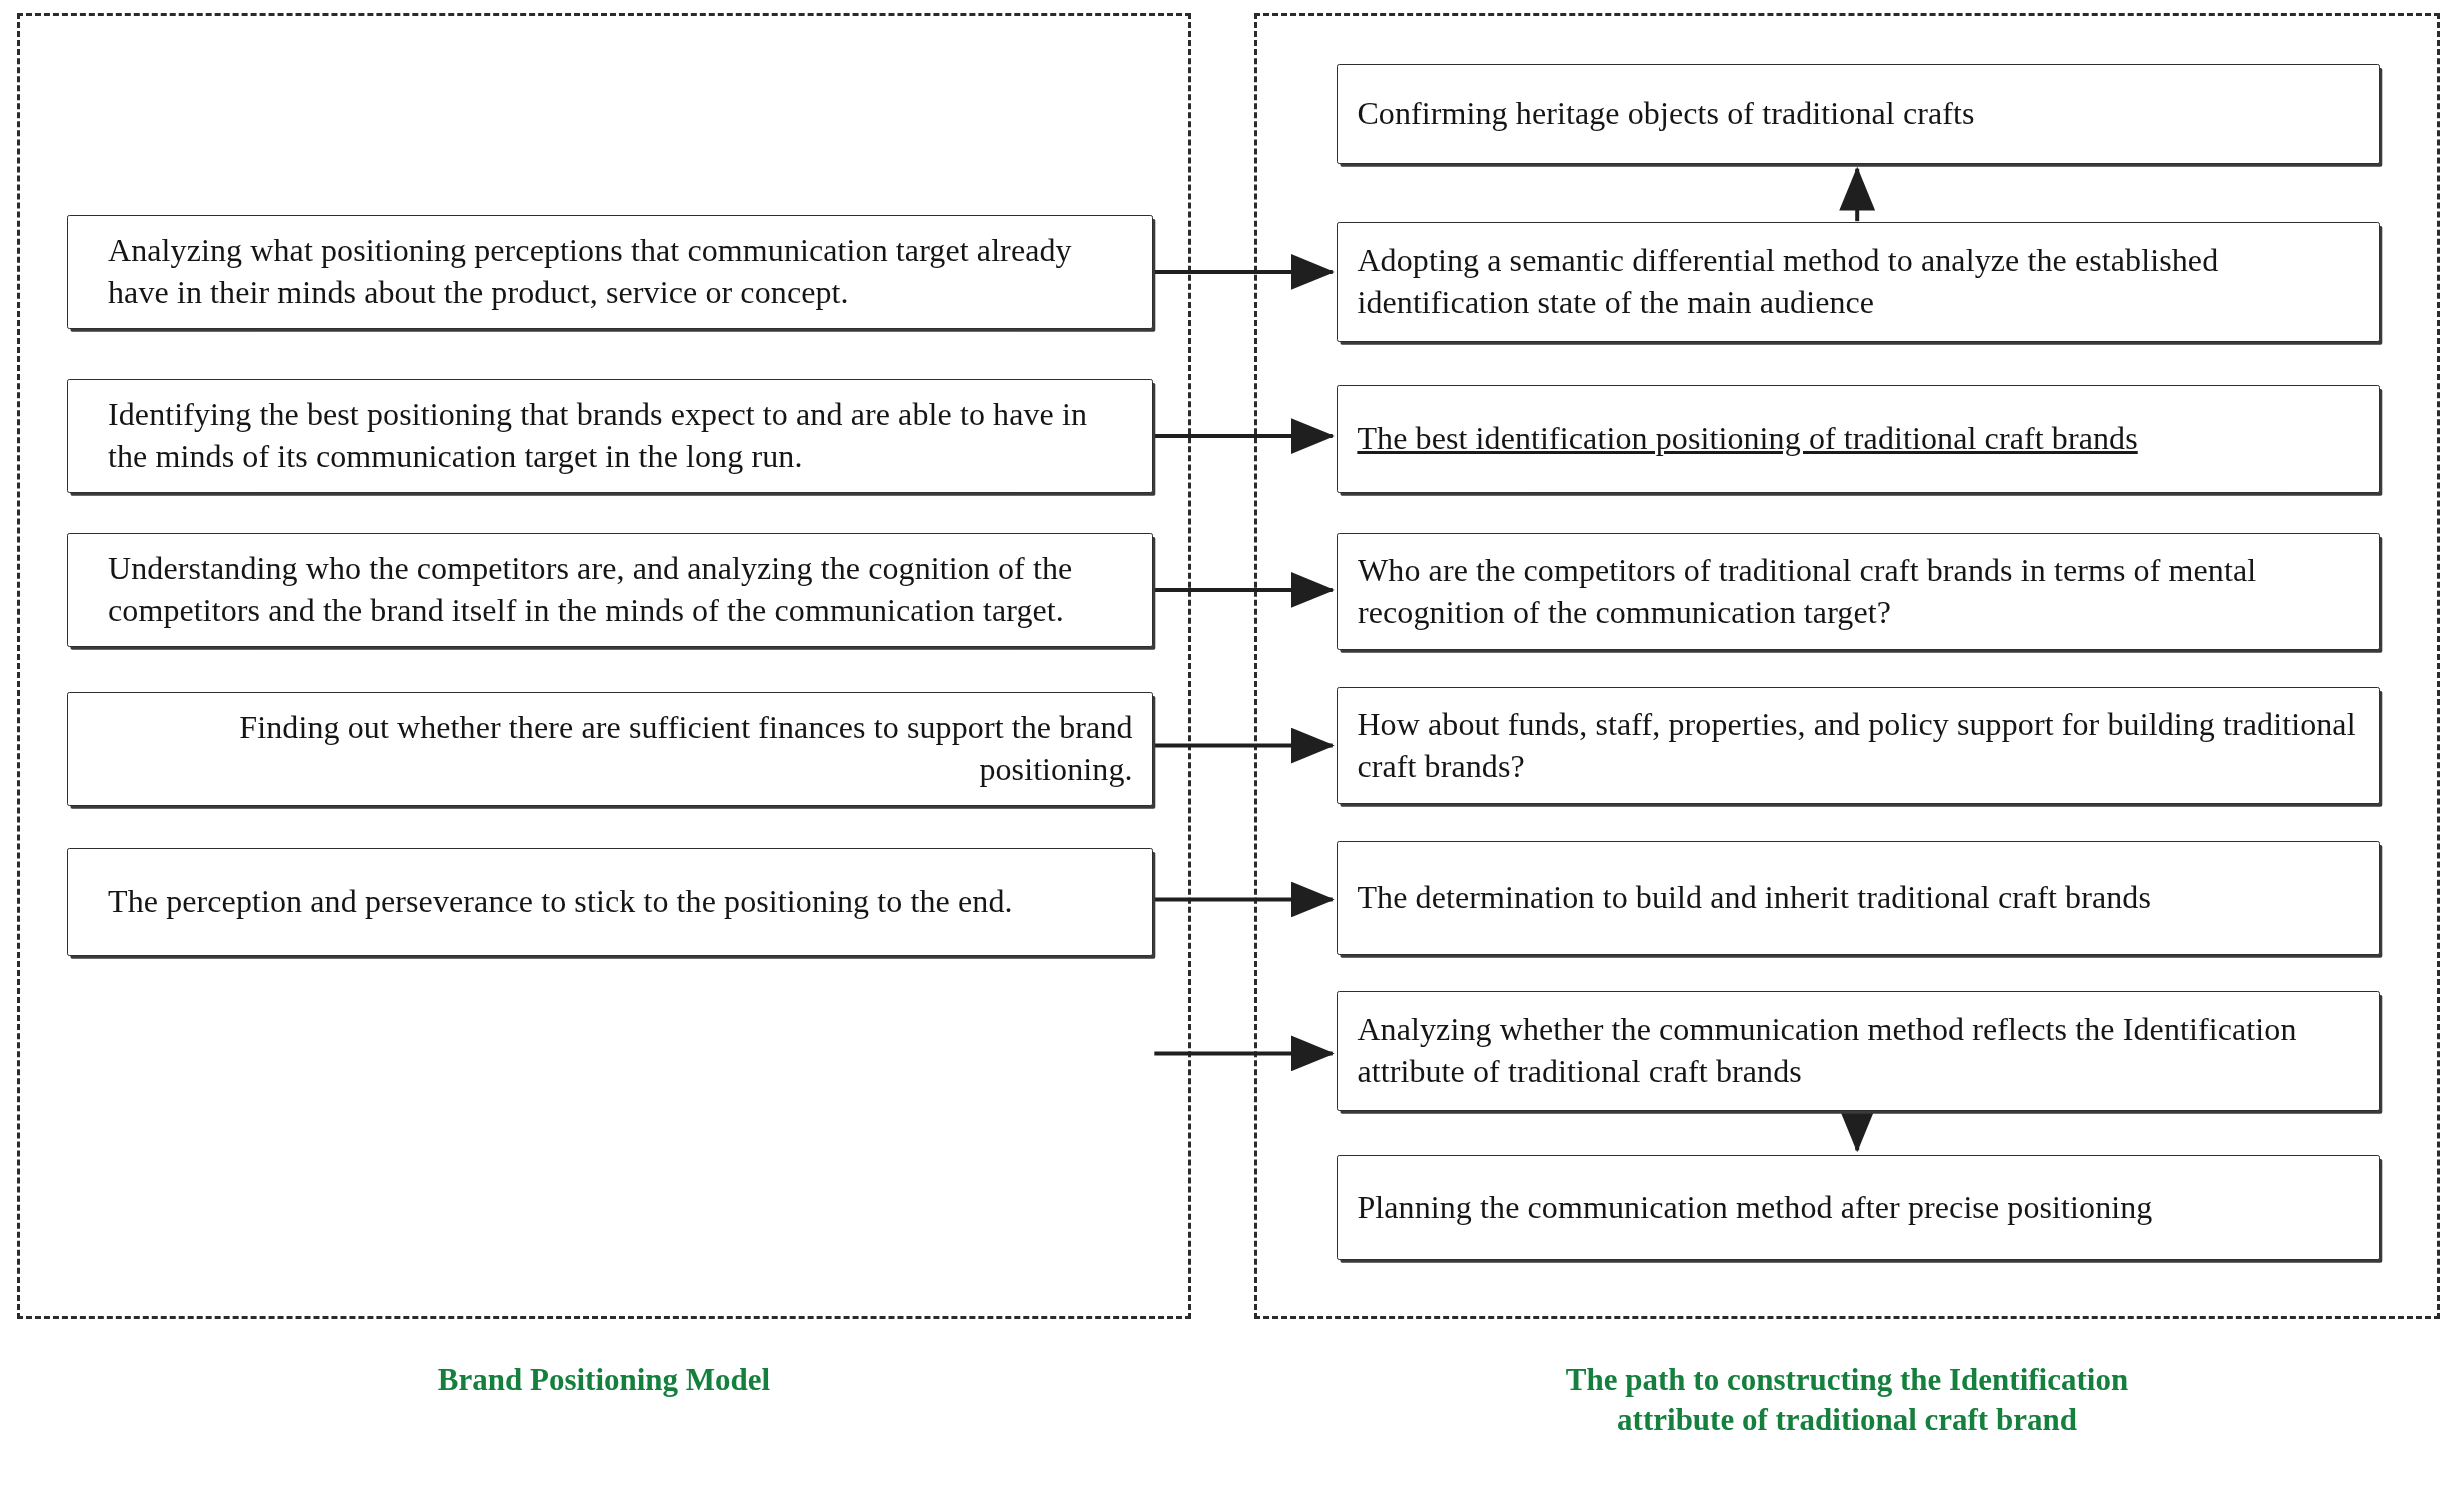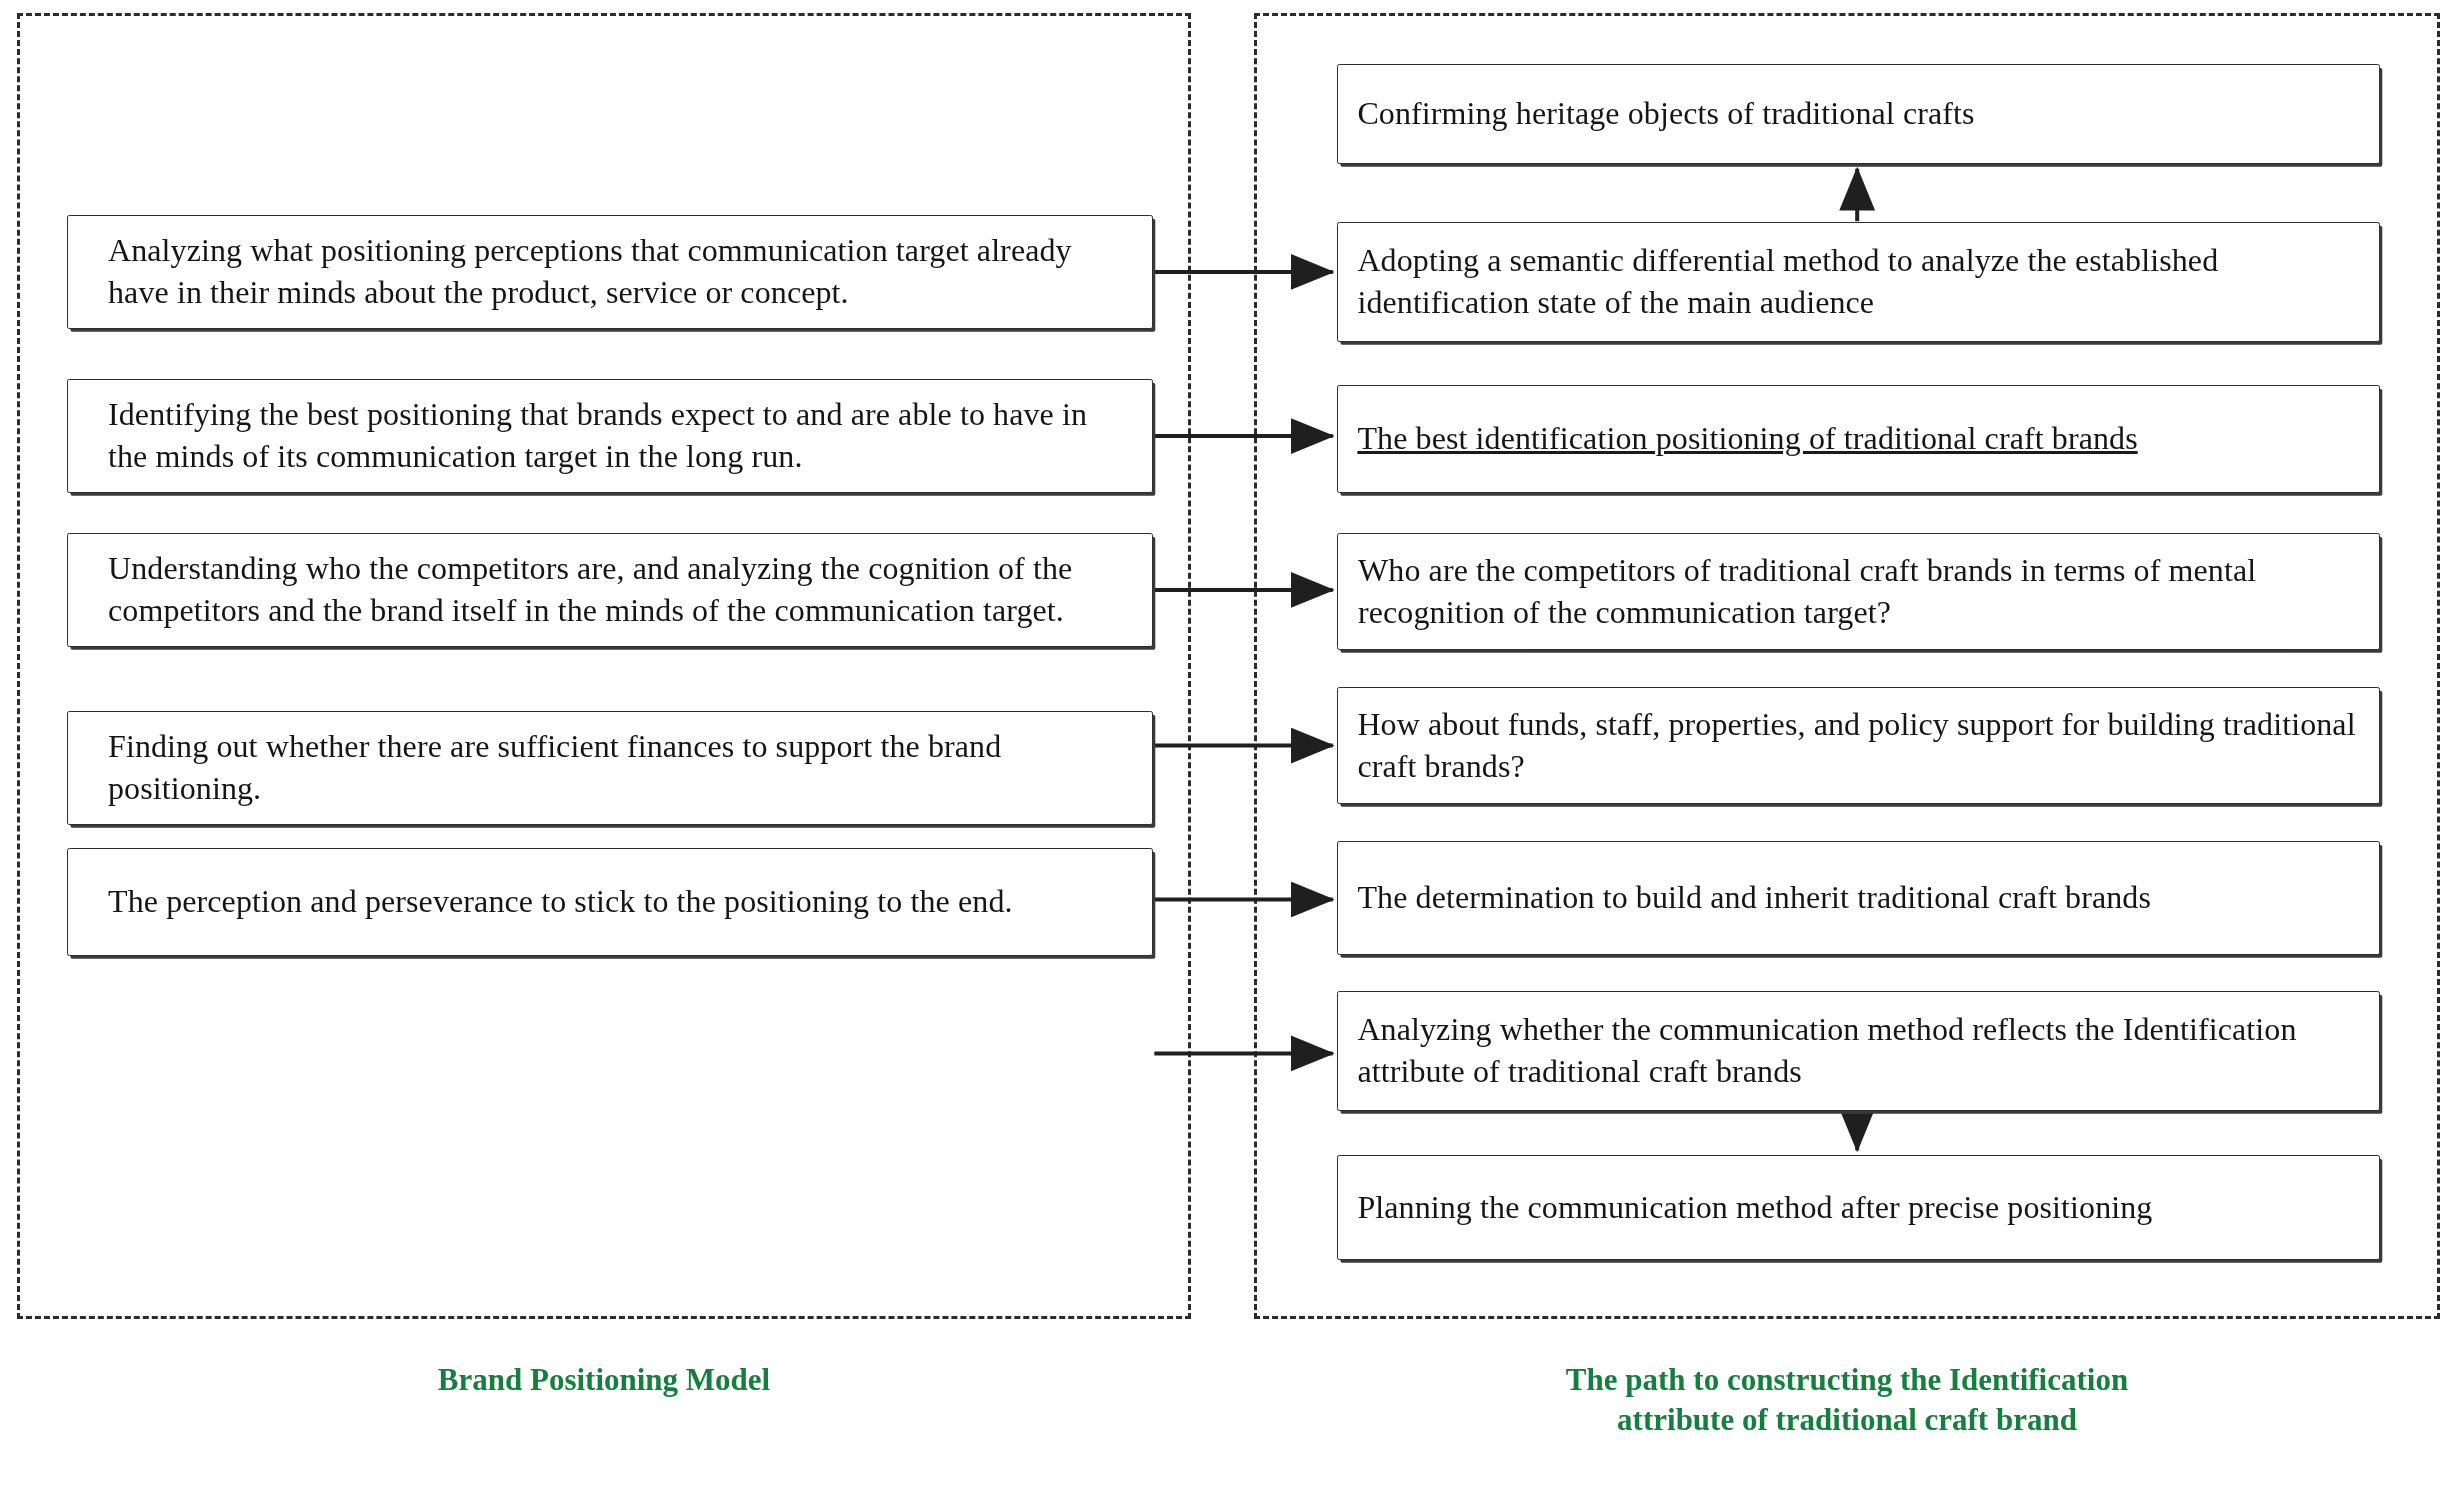--- a/index.html
+++ b/index.html
@@ -62,21 +62,21 @@
     letter-spacing: 0.1px;
     color: #151515;
     white-space: pre-line;
   }
 
   
   .left-node { left: 67px; width: 1086px; padding-left: 40px; }
   #n-l1 { top: 215px;  height: 114px; }
   #n-l2 { top: 379px;  height: 114px; }
   #n-l3 { top: 533px;  height: 114px; }
-  #n-l4 { top: 711px; height: 114px; }
+  #n-l4 { top: 692px; height: 114px; text-align: right; }
   #n-l5 { top: 848px; height: 108px; }
   #n-l6 { top: 1003px; height: 108px; }
 
   
   .right-node { left: 1337px; width: 1043px; }
   #n-r1 { top: 64px;  height: 100px; }
   #n-r2 { top: 222px;  height: 120px; }
   #n-r3 { top: 385px;  height: 108px; text-decoration: underline; }
   #n-r4 { top: 533px;  height: 117px; padding-left: 20px; }
   #n-r5 { top: 687px; height: 117px; }

